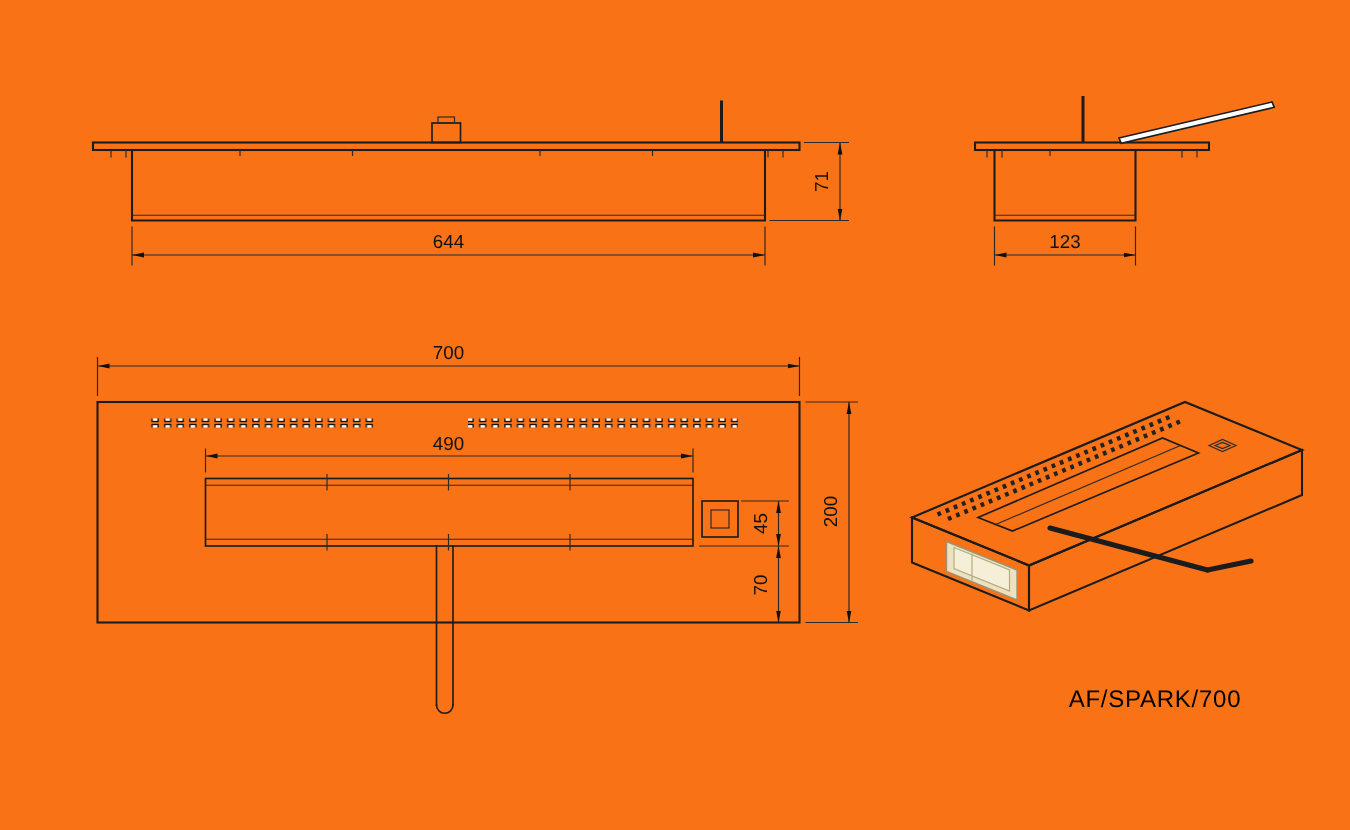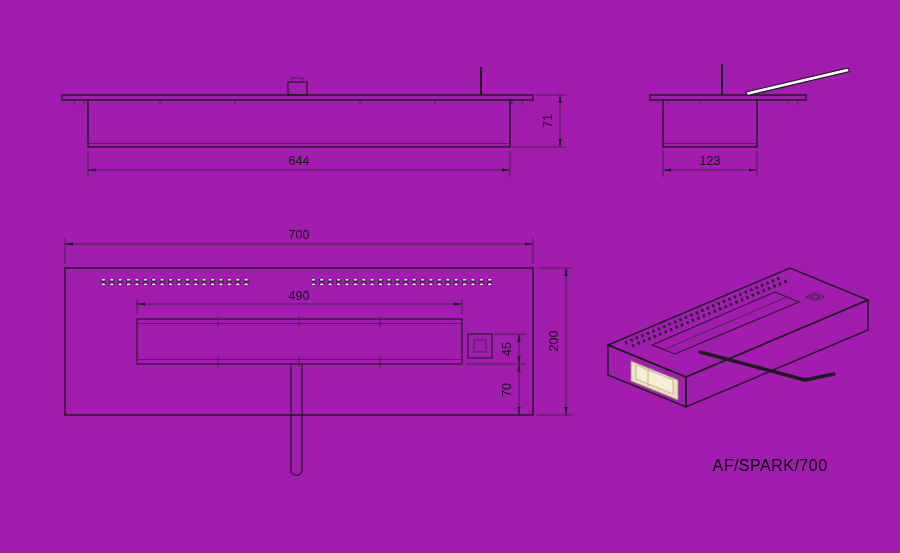--- a/index.html
+++ b/index.html
@@ -1,16 +1,16 @@
 <!DOCTYPE html>
 <html><head>
 <meta charset="utf-8">
 <style>
   html,body{margin:0;padding:0;background:#fff}
-  .canvas{position:relative;width:900px;height:553px;background:#a21caf;overflow:hidden;
+  .canvas{position:relative;width:900px;height:553px;background:#f97316;overflow:hidden;
           font-family:"Liberation Sans",sans-serif}
   svg{display:block}
   .thick{fill:none;stroke:#1c1c1c;stroke-width:1.4;stroke-linecap:square}
   .med{fill:none;stroke:#1c1c1c;stroke-width:1.1;stroke-linecap:square}
   .thin{fill:none;stroke:#2b2b2b;stroke-width:0.8;stroke-linecap:butt}
   .dim{font:12.5px "Liberation Sans",sans-serif;fill:#111}
   .label{font:16px "Liberation Sans",sans-serif;fill:#000;letter-spacing:.5px}
 </style>
 </head>
 <body>

